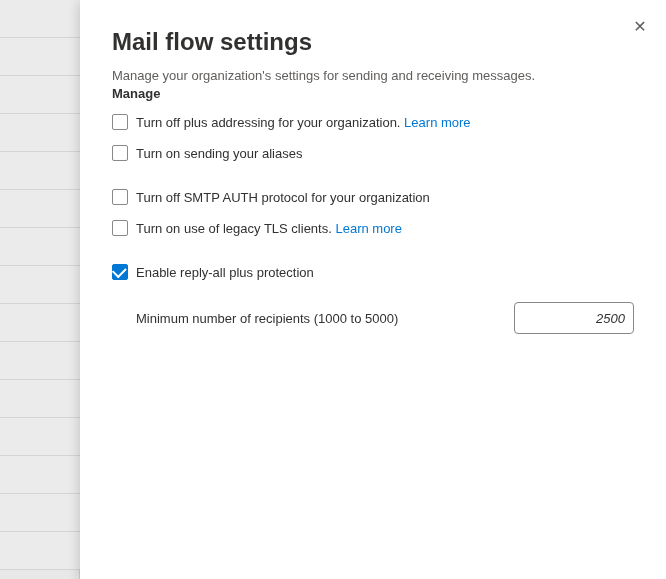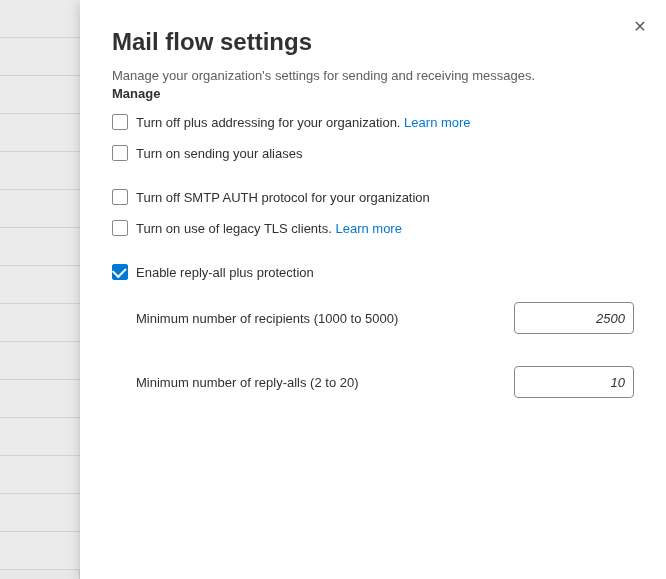--- a/index.html
+++ b/index.html
@@ -254,20 +254,16 @@
       <span class="checkbox-label">Enable reply-all plus protection</span>
     </div>
 
     <div class="storm-indent">
 
       <div class="input-row">
         <span class="input-row-label">Minimum number of recipients (1000 to 5000)</span>
         <input type="text" class="number-input" value="2500" style="">
       </div>
 
-      <div class="input-row">
-        <span class="input-row-label">Minimum number of reply-alls (2 to 20)</span>
-        <input type="text" class="number-input" value="10" style="">
-      </div>
     </div>
   </div>
 
 </div>
 
 </body></html>

